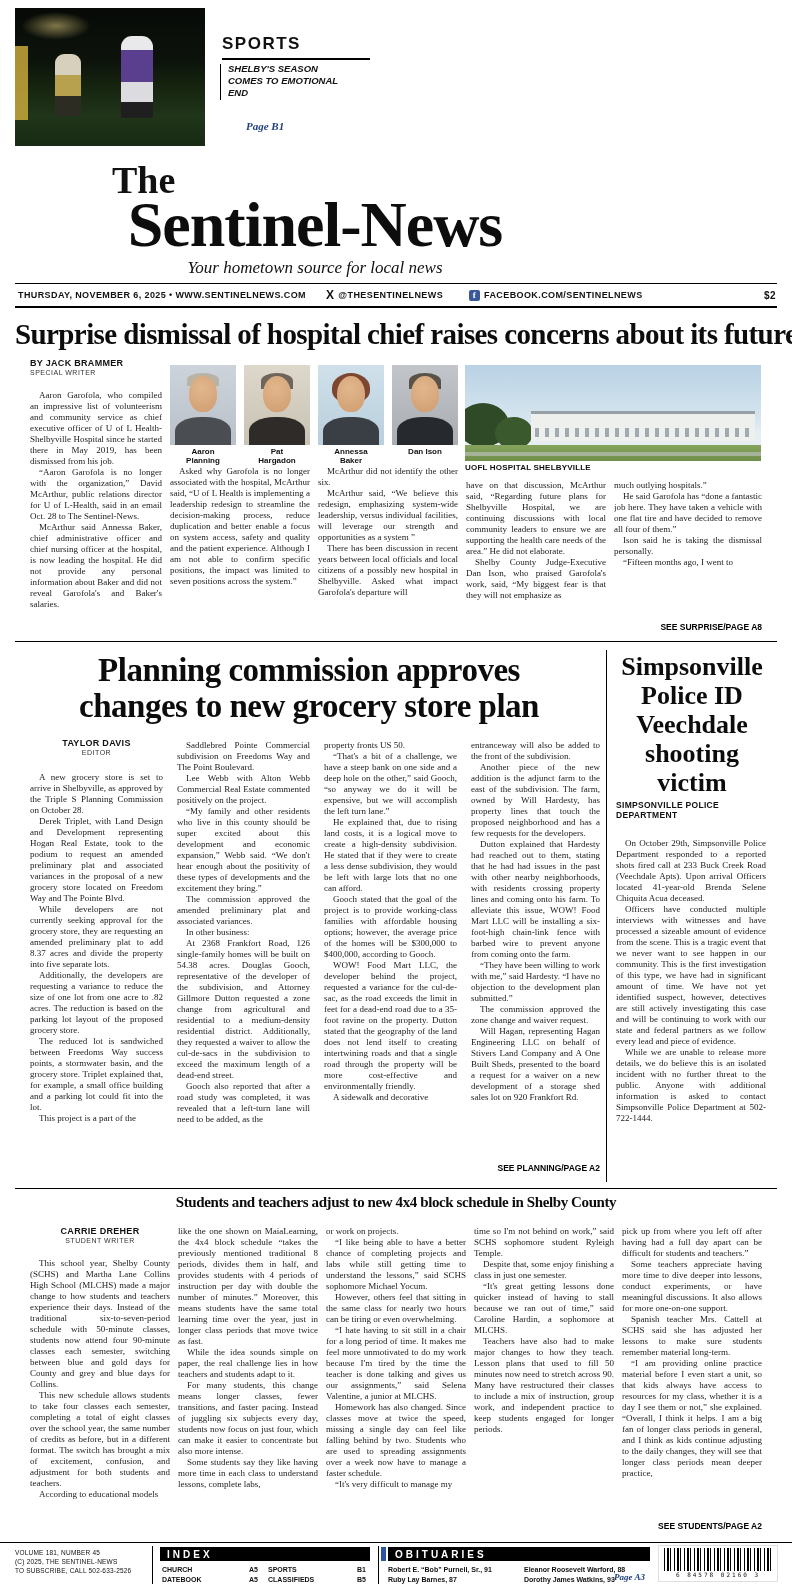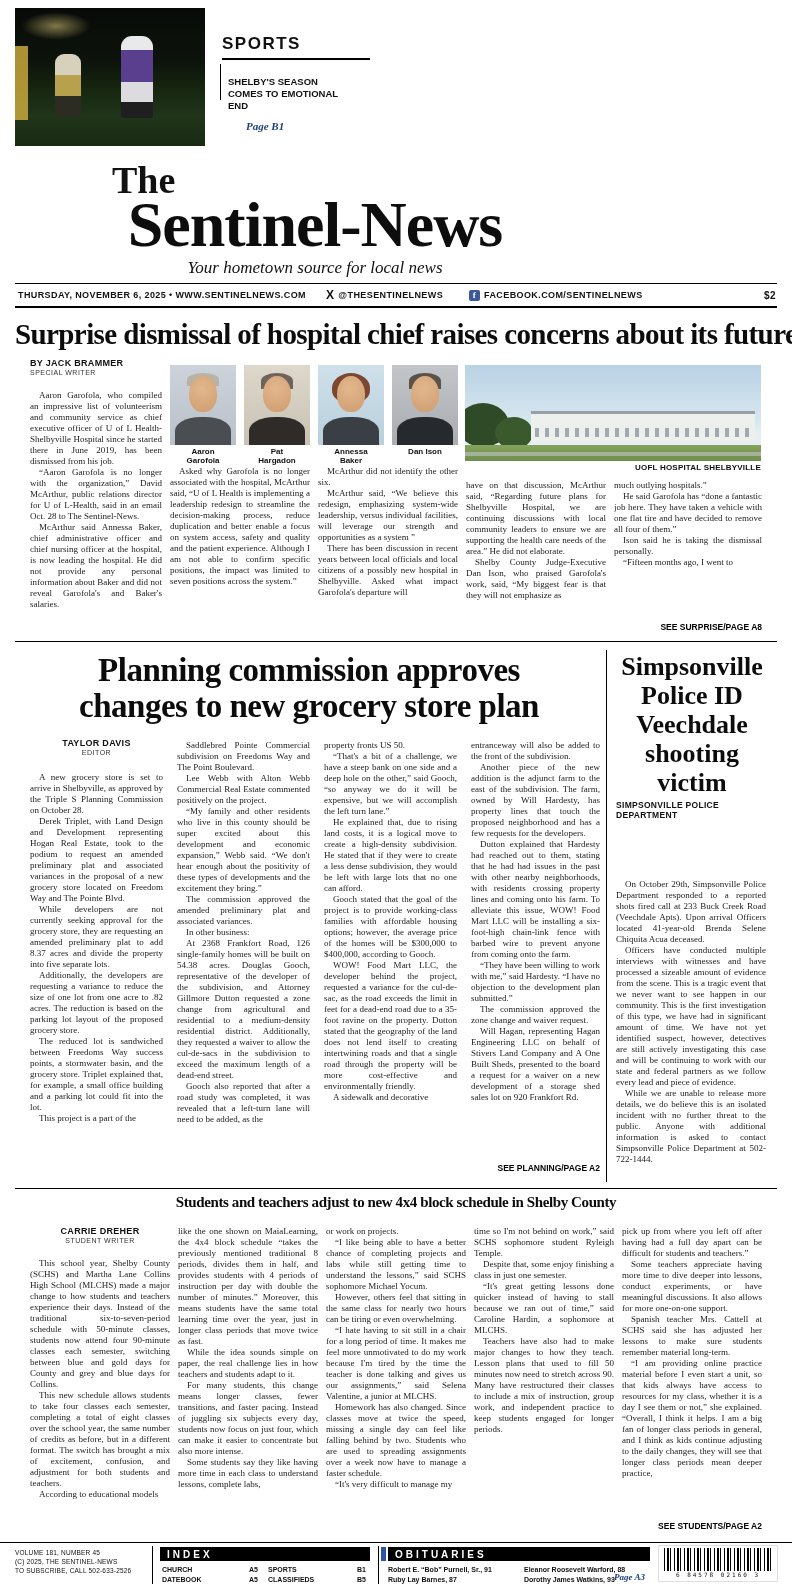--- a/index.html
+++ b/index.html
@@ -28,22 +28,22 @@
               background:linear-gradient(180deg,#070a07 0%,#0d140c 40%,#16250f 58%,#20351a 78%,#182a13 100%); }
   .fb-photo .glow { position:absolute; left:6px; top:4px; width:70px; height:28px;
                     background:radial-gradient(ellipse at center,rgba(225,205,125,.55),transparent 70%); }
   .fb-photo .banner { position:absolute; left:0; top:38px; width:13px; height:74px; background:#c9a83c; opacity:.85; }
   .fb-photo .p1 { position:absolute; left:40px; top:46px; width:26px; height:62px; border-radius:9px 9px 2px 2px; filter:blur(.5px);
                   background:linear-gradient(180deg,#d6d0bd 0 34%,#b7a14e 34% 68%,#2c2c22 68%); }
   .fb-photo .p2 { position:absolute; left:106px; top:28px; width:32px; height:82px; border-radius:11px 11px 2px 2px; filter:blur(.5px);
                   background:linear-gradient(180deg,#e9e9ec 0 17%,#5a3f8f 17% 56%,#dcdce0 56% 80%,#1f1f1f 80%); }
 
   .sports-label { position:absolute; left:222px; top:34px; font-weight:bold; font-size:17px; letter-spacing:1.5px; }
-  .sports-teaser { position:absolute; left:228px; top:76px; width:112px; font-weight:bold;
-                   font-size:9.5px; line-height:12px; }
+  .sports-teaser { position:absolute; left:228px; top:63px; width:112px; font-weight:bold;
+                   font-size:9.5px; line-height:12px;font-style:italic; }
 
   .masthead-the { position:absolute; left:112px; top:158px; font-weight:bold; font-size:38px; }
   .masthead-title { position:absolute; left:15px; top:188px; width:600px; text-align:center;
                     font-weight:bold; font-size:64px; letter-spacing:-1px; color:#0d0d0d; }
   .tagline { position:absolute; left:15px; top:258px; width:600px; text-align:center;
              font-style:italic; font-size:17px; }
 
   .datebar { position:absolute; left:18px; top:288px; width:758px; display:flex; align-items:center;
              font:bold 9px "Liberation Sans",sans-serif; letter-spacing:.4px; }
   .x-wrap,.fb-wrap { display:flex; align-items:center; gap:4px; }
@@ -72,21 +72,21 @@
   .hosp { position:absolute; left:465px; top:365px; width:296px; height:96px; overflow:hidden;
           background:linear-gradient(180deg,#b9d2e4 0%,#d8e7f0 60%,#e6eef2 70%); }
   .hosp .tree1 { position:absolute; left:-8px; bottom:14px; width:52px; height:44px; border-radius:50%; background:#2e4a26; }
   .hosp .tree2 { position:absolute; left:30px; bottom:12px; width:38px; height:32px; border-radius:50%; background:#3a5a2e; }
   .hosp .building { position:absolute; left:66px; right:6px; bottom:20px; height:30px; background:#eef0ee;
                     box-shadow:inset 0 3px 0 #97a0a6; }
   .hosp .windows { position:absolute; left:70px; right:10px; bottom:24px; height:9px; opacity:.8;
                    background:repeating-linear-gradient(90deg,#8e99a1 0 4px,transparent 4px 10px); }
   .hosp .grass { position:absolute; left:0; right:0; bottom:0; height:16px; background:linear-gradient(180deg,#85a35c,#6f8f4c); }
   .hosp .drive { position:absolute; left:0; right:0; bottom:5px; height:4px; background:#b9bdb9; opacity:.7; }
-  .photo-caption { position:absolute; font:bold 8px "Liberation Sans",sans-serif; text-align:right; letter-spacing:.2px; }
+  .photo-caption { position:absolute; font:bold 8px "Liberation Sans",sans-serif; text-align:left; letter-spacing:.2px; }
 
   .sv-byline { position:absolute; font:bold 8.5px/10px "Liberation Sans",sans-serif; letter-spacing:.3px; }
 
   
   .vol-line { font:6.5px/9px "Liberation Sans",sans-serif; letter-spacing:.2px; }
   .black-bar { position:absolute; height:14px; background:#000; color:#fff; display:flex; align-items:center;
                padding-left:7px; font:bold 10px "Liberation Sans",sans-serif; letter-spacing:3px; }
   .idx-item { position:absolute; display:flex; justify-content:space-between;
               font:bold 7px "Liberation Sans",sans-serif; }
   .obit-name { position:absolute; font:bold 7px "Liberation Sans",sans-serif; white-space:nowrap; }
@@ -140,21 +140,21 @@
     <div class="name">BY JACK BRAMMER</div>
     <div class="role">SPECIAL WRITER</div>
   </div>
 
   <div class="mug mug1" style="left:170px;top:365px">
     <div class="photo">
       <div class="hair"></div>
       <div class="head"></div>
       <div class="torso"></div>
     </div>
-    <div class="caption">Aaron Garofola</div>
+    <div class="caption">Aaron Planning</div>
   </div>
   <div class="mug mug2" style="left:244px;top:365px">
     <div class="photo">
       <div class="hair"></div>
       <div class="head"></div>
       <div class="torso"></div>
     </div>
     <div class="caption">Pat Hargadon</div>
   </div>
   <div class="mug mug3" style="left:318px;top:365px">
@@ -178,21 +178,21 @@
     <div class="tree1"></div>
     <div class="tree2"></div>
     <div class="building"></div>
     <div class="windows"></div>
     <div class="grass"></div>
     <div class="drive"></div>
   </div>
   <div class="photo-caption" style="left:465px;top:463px;width:296px">UOFL HOSPITAL SHELBYVILLE</div>
 
   <div class="body-col" style="left:30px;top:390px;width:132px;height:246px">
-      <p>Aaron Garofola, who compiled an impressive list of volunteerism and community service as chief executive officer of U of L Health-Shelbyville Hospital since he started there in June 2019, has been dismissed from his job.</p>
+      <p>Aaron Garofola, who compiled an impressive list of volunteerism and community service as chief executive officer of U of L Health-Shelbyville Hospital since he started there in May 2019, has been dismissed from his job.</p>
       <p>“Aaron Garofola is no longer with the organization,” David McArthur, public relations director for U of L-Health, said in an email Oct. 28 to The Sentinel-News.</p>
       <p>McArthur said Annessa Baker, chief administrative officer and chief nursing officer at the hospital, is now leading the hospital. He did not provide any personal information about Baker and did not reveal Garofola's and Baker's salaries.</p>
     </div>
   <div class="body-col" style="left:170px;top:466px;width:140px;height:170px">
       <p>Asked why Garofola is no longer associated with the hospital, McArthur said, “U of L Health is implementing a leadership redesign to streamline the decision-making process, reduce duplication and better enable a focus on system access, safety and quality and the patient experience. Although I am not able to confirm specific positions, the impact was limited to seven positions across the system.”</p>
     </div>
   <div class="body-col" style="left:318px;top:466px;width:140px;height:170px">
       <p>McArthur did not identify the other six.</p>
       <p>McArthur said, “We believe this redesign, emphasizing system-wide leadership, versus individual facilities, will leverage our strength and opportunities as a system ”</p>
       <p>There has been discussion in recent years between local officials and local citizens of a possibly new hospital in Shelbyville. Asked what impact Garofola's departure will</p>
@@ -253,21 +253,21 @@
       <p>“They have been willing to work with me,” said Hardesty. “I have no objection to the development plan submitted.”</p>
       <p>The commission approved the zone change and waiver request.</p>
       <p>Will Hagan, representing Hagan Engineering LLC on behalf of Stivers Land Company and A One Built Sheds, presented to the board a request for a waiver on a new development of a storage shed sales lot on 920 Frankfort Rd.</p>
     </div>
   <div class="jump" style="left:471px;top:1163px;width:129px">SEE PLANNING/PAGE A2</div>
 
   <div class="rule" style="left:606px;top:650px;width:1px;height:532px"></div>
 
   <div class="headline" style="left:612px;top:652px;width:160px;font-size:26px;line-height:29px;text-align:center">Simpsonville Police ID Veechdale shooting victim</div>
   <div class="sv-byline" style="left:616px;top:800px;width:150px">SIMPSONVILLE POLICE DEPARTMENT</div>
-  <div class="body-col" style="left:616px;top:879px;width:150px;height:344px">
+  <div class="body-col" style="left:616px;top:838px;width:150px;height:344px">
       <p>On October 29th, Simpsonville Police Department responded to a reported shots fired call at 233 Buck Creek Road (Veechdale Apts). Upon arrival Officers located 41-year-old Brenda Selene Chiquita Acua deceased.</p>
       <p>Officers have conducted multiple interviews with witnesses and have processed a sizeable amount of evidence from the scene. This is a tragic event that we never want to see happen in our community. This is the first investigation of this type, we have had in significant amount of time. We have not yet identified suspect, however, detectives are still actively investigating this case and will be continuing to work with our state and federal partners as we follow every lead and piece of evidence.</p>
       <p>While we are unable to release more details, we do believe this is an isolated incident with no further threat to the public. Anyone with additional information is asked to contact Simpsonville Police Department at 502-722-1444.</p>
     </div>
 
   <div class="rule" style="left:15px;top:1188px;width:762px;height:1px"></div>
 
   <div class="headline h-center" style="left:15px;top:1194px;width:762px;font-size:15px;letter-spacing:-0.4px">Students and teachers adjust to new 4x4 block schedule in Shelby County</div>
 
   <div class="byline center" style="left:30px;top:1226px;width:140px">

